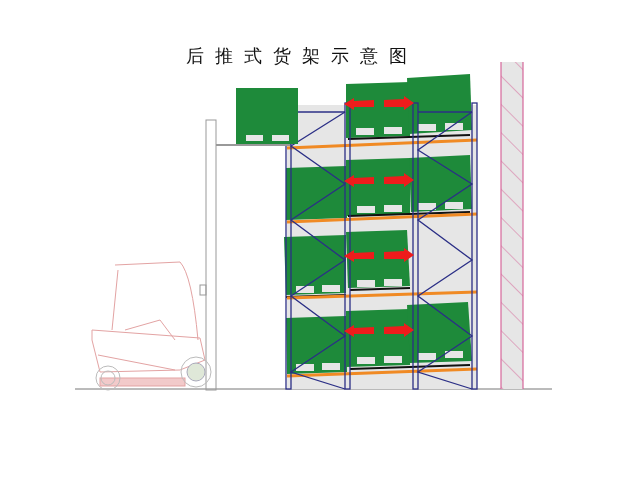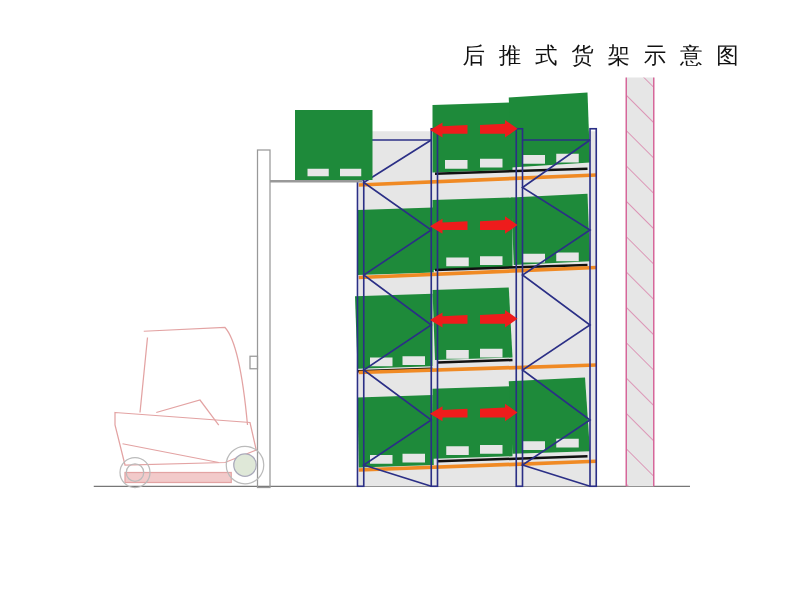--- a/index.html
+++ b/index.html
@@ -1,18 +1,18 @@
 <!DOCTYPE html>
 <html><head>
 <meta charset="utf-8">
 <style>
   html, body { margin:0; padding:0; background:#ffffff; }
   body { width:639px; height:482px; position:relative; overflow:hidden; font-family:"DejaVu Sans", sans-serif; }
   .title {
-    position:absolute; left:0; top:32px; width:600px; text-align:right;
+    position:absolute; left:0; top:44px; width:600px; text-align:center;
     font-size:18px; letter-spacing:11px; color:#111; padding-left:2px;
   }
   svg.diagram { position:absolute; left:0; top:0; }
 </style>
 </head>
 <body>
 
 <div class="title">后推式货架示意图</div>
 
 <svg class="diagram" width="639" height="482" viewBox="0 0 639 482">

